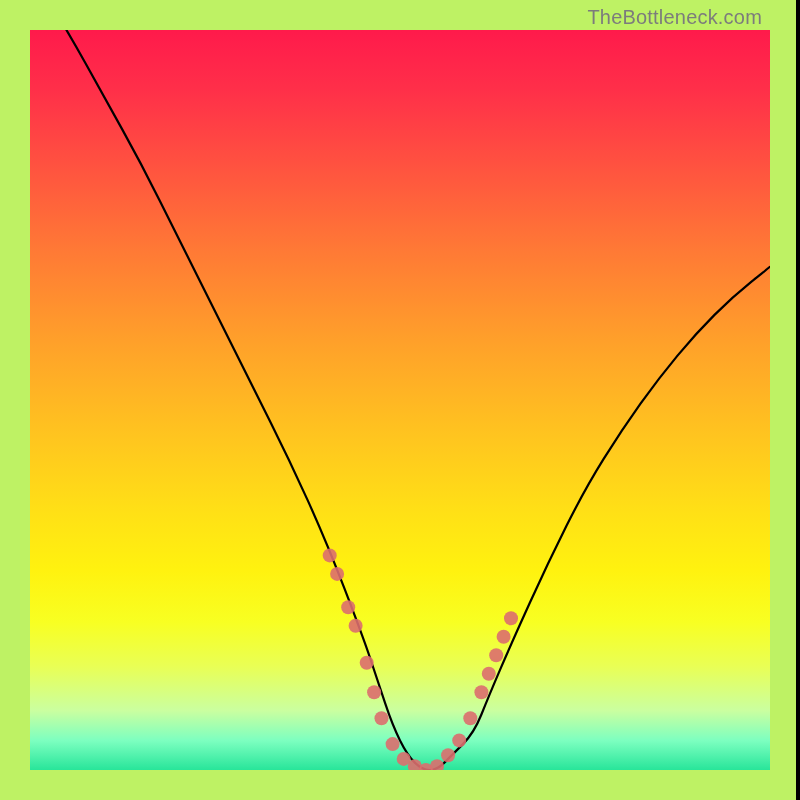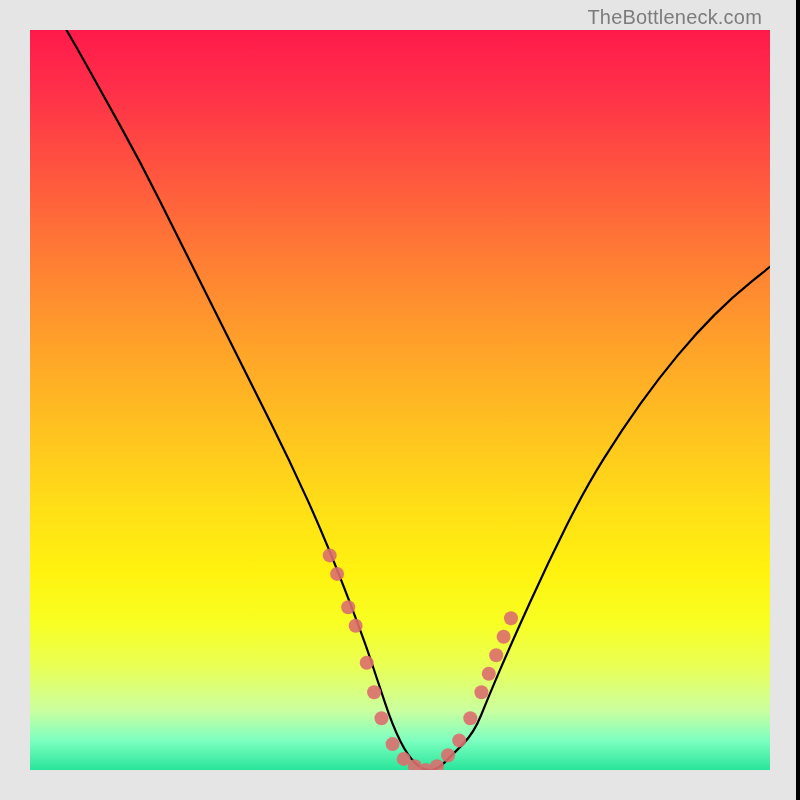--- a/index.html
+++ b/index.html
@@ -1,16 +1,16 @@
 <!DOCTYPE html>
 <html><head>
 <meta charset="utf-8">
 <style>
   html,body{margin:0;padding:0;width:800px;height:800px;background:#000;overflow:hidden;font-family:Arial,Helvetica,sans-serif}
-  .outer{width:796px;height:800px;background:#e5e5e5;position:relative}
+  .outer{width:796px;height:800px;background:#bef264;position:relative}
   .plot{position:absolute;left:30px;top:30px;width:740px;height:740px;
         background:linear-gradient(to bottom,
           #ff1a4b 0%,
           #ff2f49 8%,
           #ff5140 18%,
           #ff7a35 30%,
           #ffa02a 42%,
           #ffc51f 55%,
           #ffe016 65%,
           #fff20f 73%,

